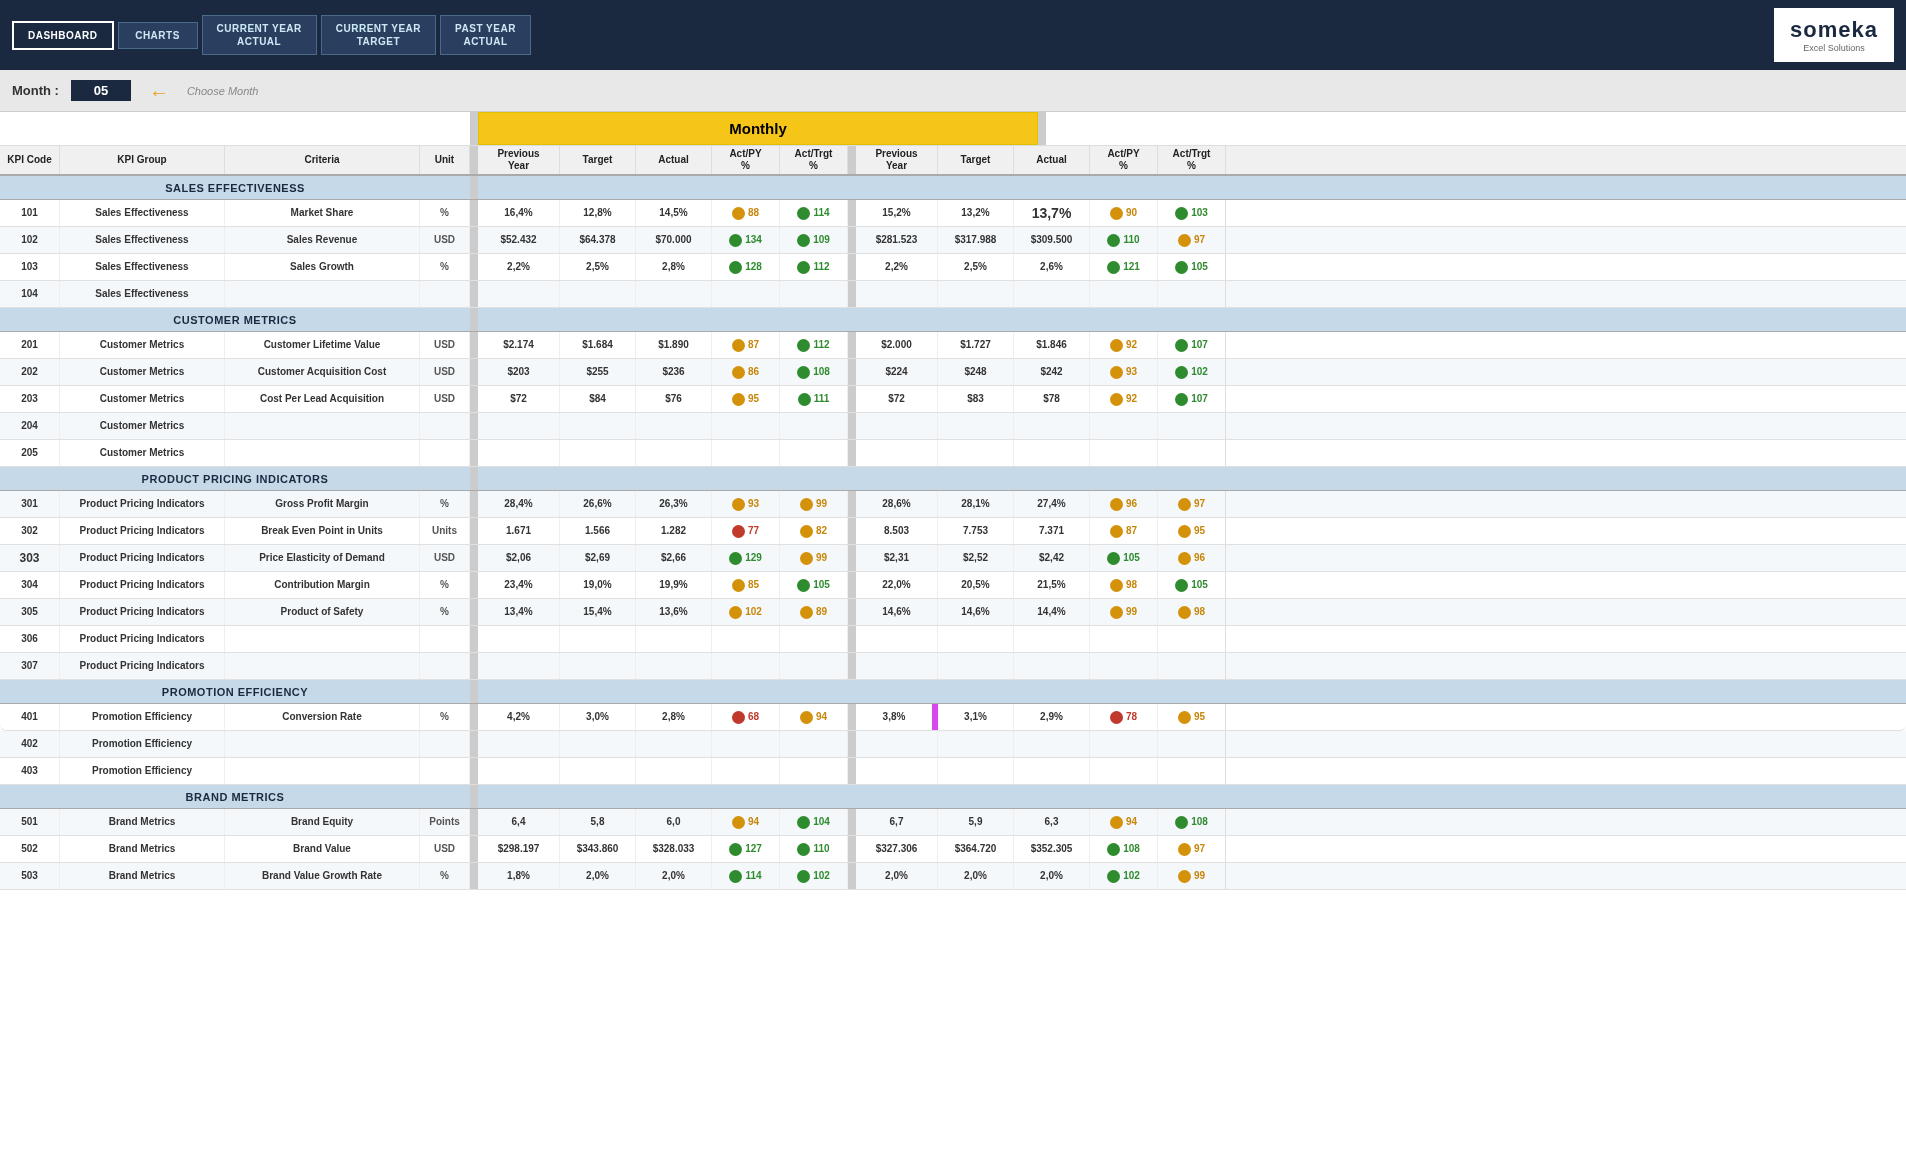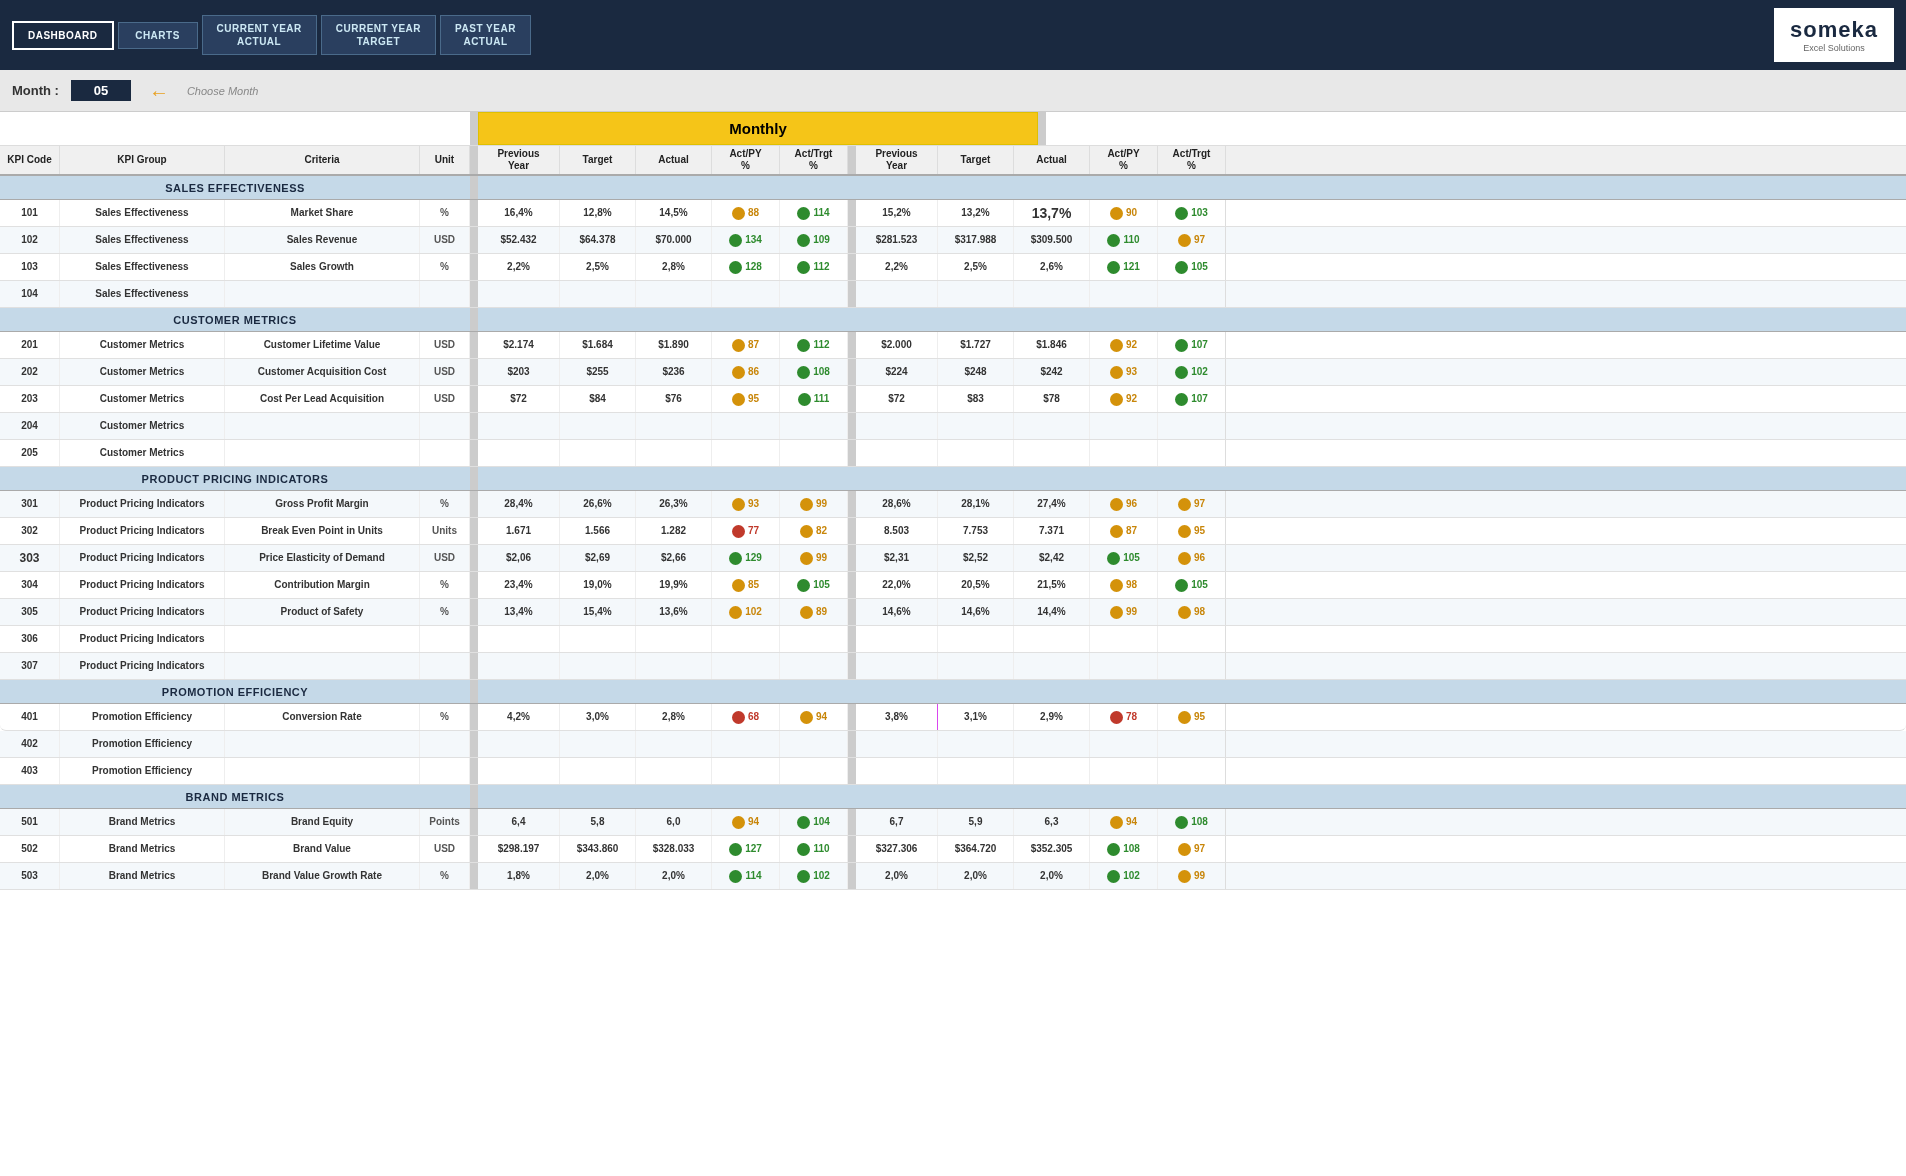--- a/index.html
+++ b/index.html
@@ -635,21 +635,21 @@
     <span style="font-weight:bold;color:#c0392b;font-size:10px;">68</span>
   </div>
         </div>
       <div class="ch2 w68" style="font-size:10px;padding:2px 4px;border-right:1px solid #eee;align-self:stretch;display:flex;align-items:center;justify-content:center;">
           <div style="display:flex;align-items:center;justify-content:center;gap:3px;">
     <span style="width:13px;height:13px;border-radius:50%;background:#d4920a;display:inline-block;flex-shrink:0;"></span>
     <span style="font-weight:bold;color:#c8860a;font-size:10px;">94</span>
   </div>
         </div>
       <div style="flex:0 0 8px;background:#ccc;align-self:stretch;"></div>
-      <div class="ch2 w80" style="font-size:10px;color:#333;padding:2px 4px;border-right:1px solid #d946ef;align-self:stretch;display:flex;align-items:center;justify-content:center;">3,8%</div>
+      <div class="ch2 w80" style="font-size:10px;color:#333;padding:2px 4px;border-right:6px solid #d946ef;align-self:stretch;display:flex;align-items:center;justify-content:center;">3,8%</div>
       <div class="ch2 w75" style="font-size:10px;color:#333;padding:2px 4px;border-right:1px solid #eee;align-self:stretch;display:flex;align-items:center;justify-content:center;">3,1%</div>
       <div class="ch2 w75" style="font-size:10px;color:#333;padding:2px 4px;border-right:1px solid #eee;align-self:stretch;display:flex;align-items:center;justify-content:center;">2,9%</div>
       <div class="ch2 w68" style="font-size:10px;padding:2px 4px;border-right:1px solid #eee;align-self:stretch;display:flex;align-items:center;justify-content:center;">
           <div style="display:flex;align-items:center;justify-content:center;gap:3px;">
     <span style="width:13px;height:13px;border-radius:50%;background:#c0392b;display:inline-block;flex-shrink:0;"></span>
     <span style="font-weight:bold;color:#c0392b;font-size:10px;">78</span>
   </div>
         </div>
       <div class="ch2 w68" style="font-size:10px;padding:2px 4px;align-self:stretch;display:flex;align-items:center;justify-content:center;">
           <div style="display:flex;align-items:center;justify-content:center;gap:3px;">

